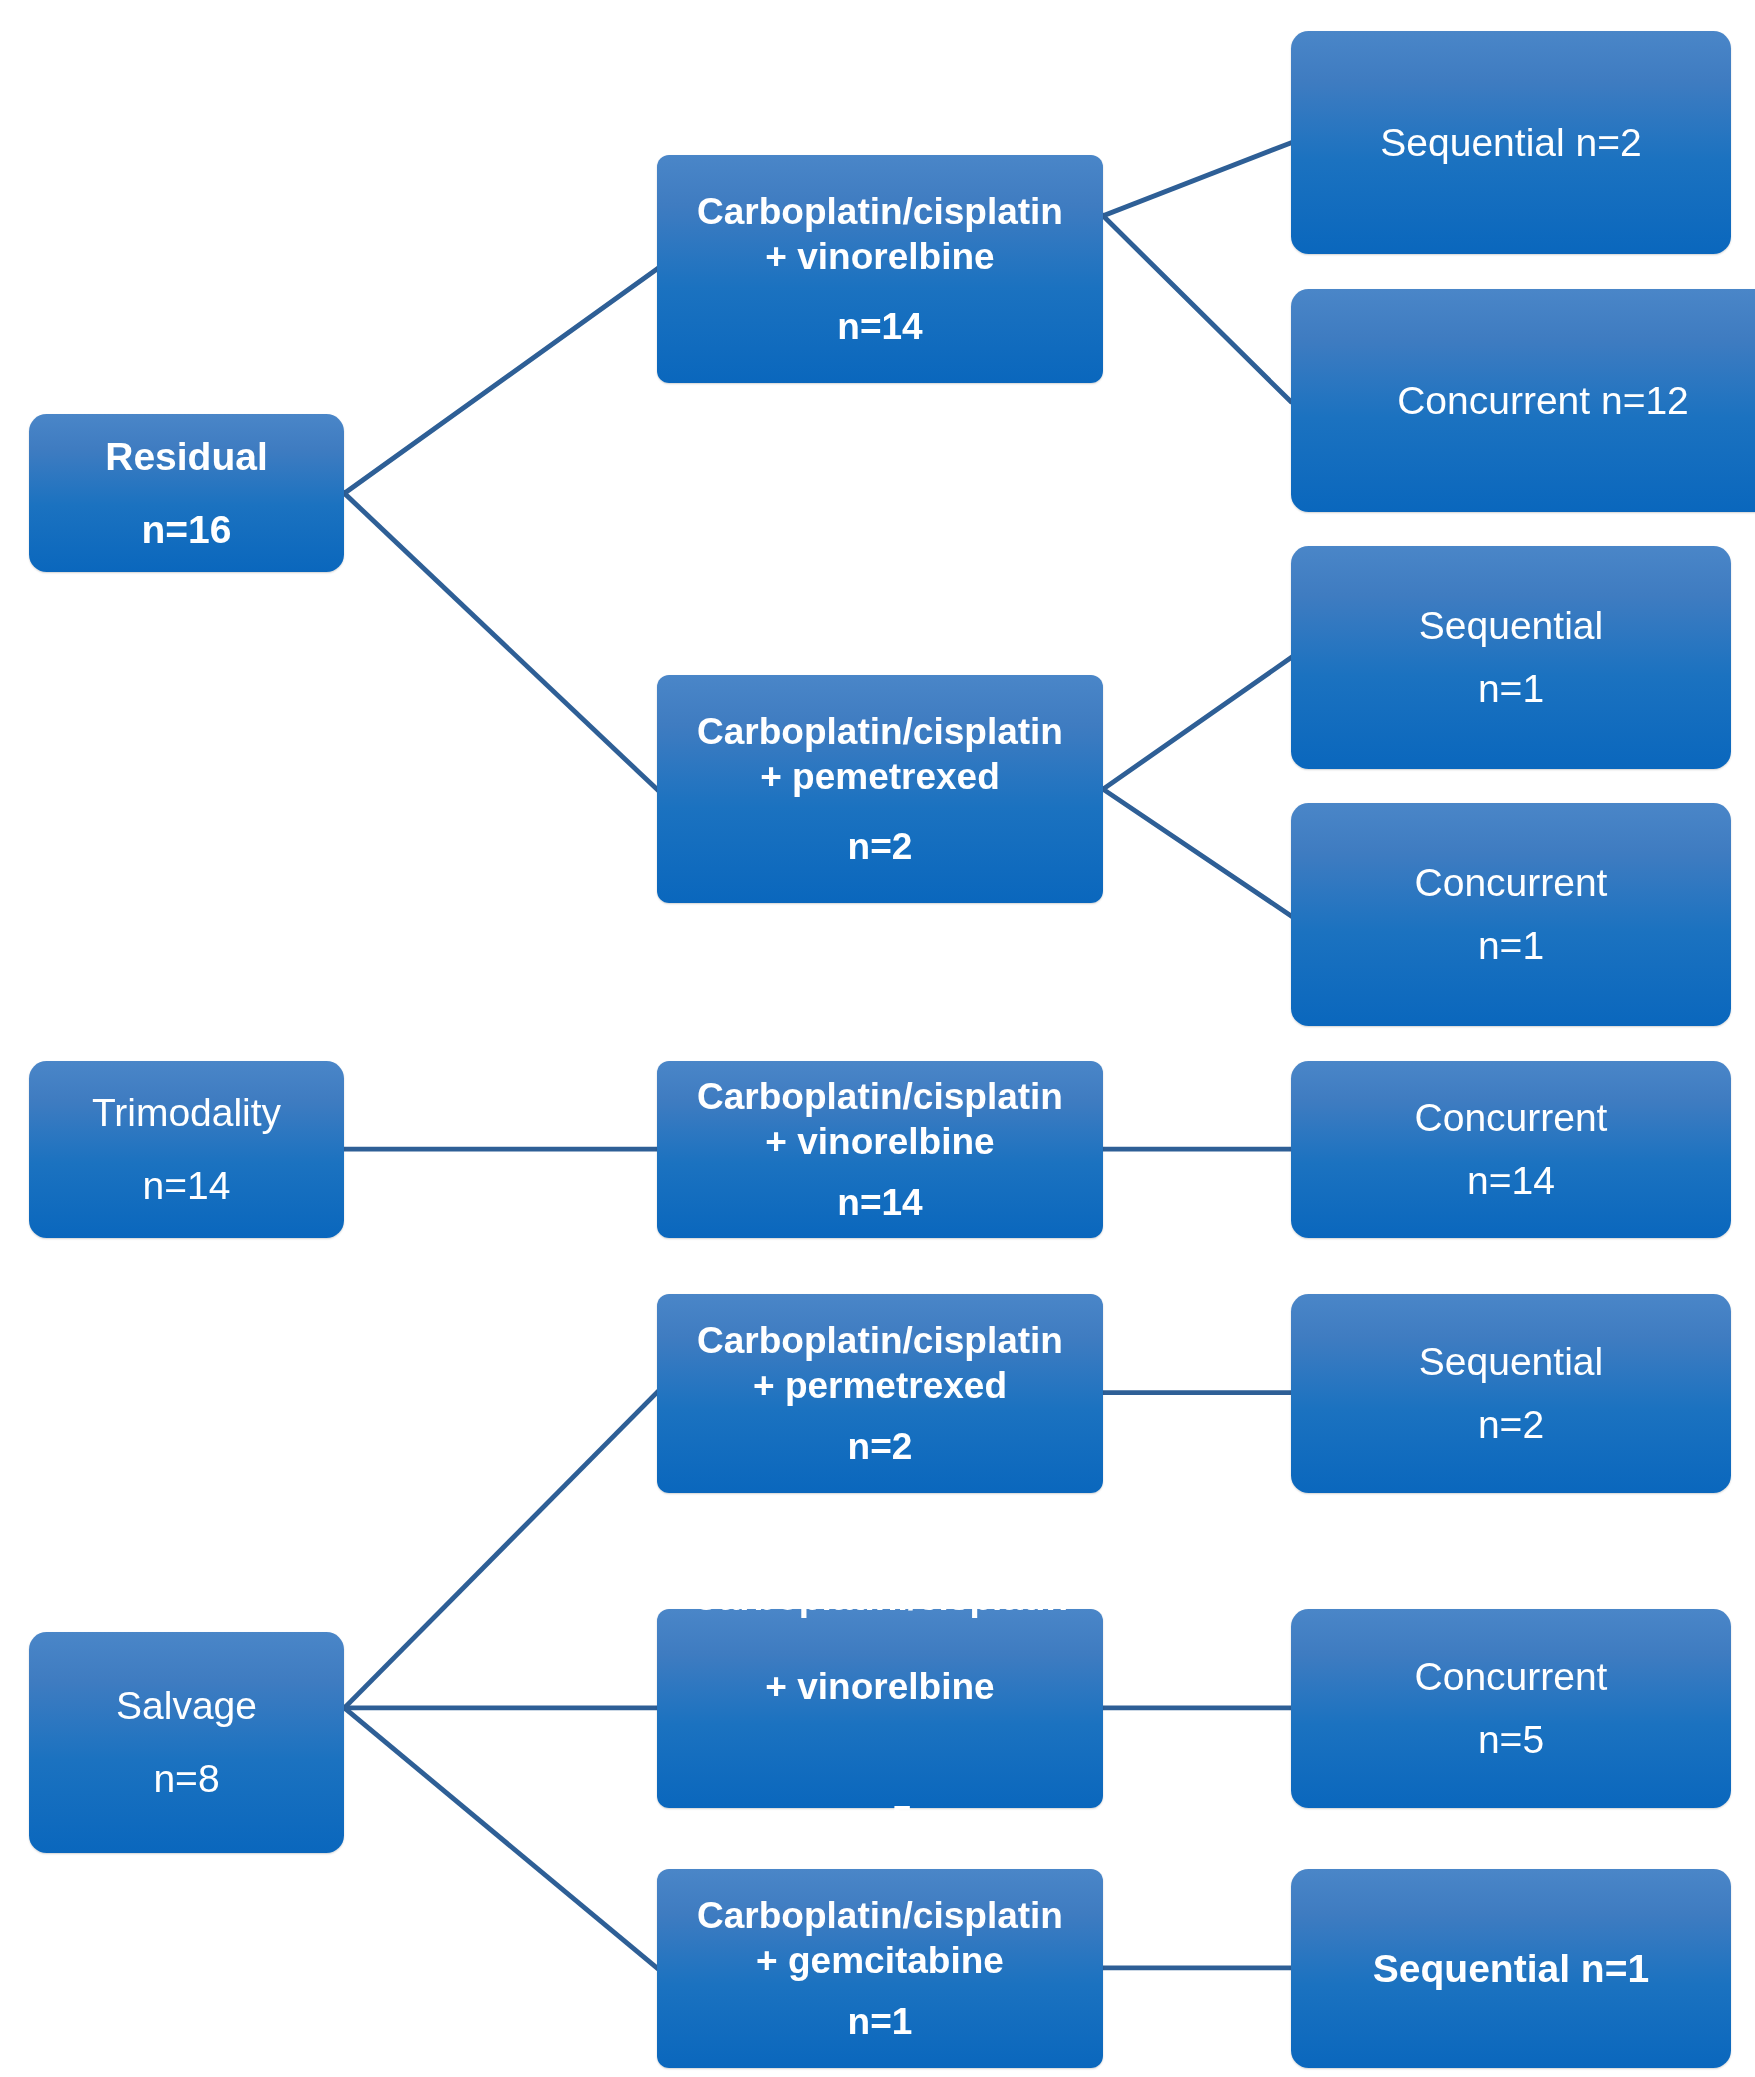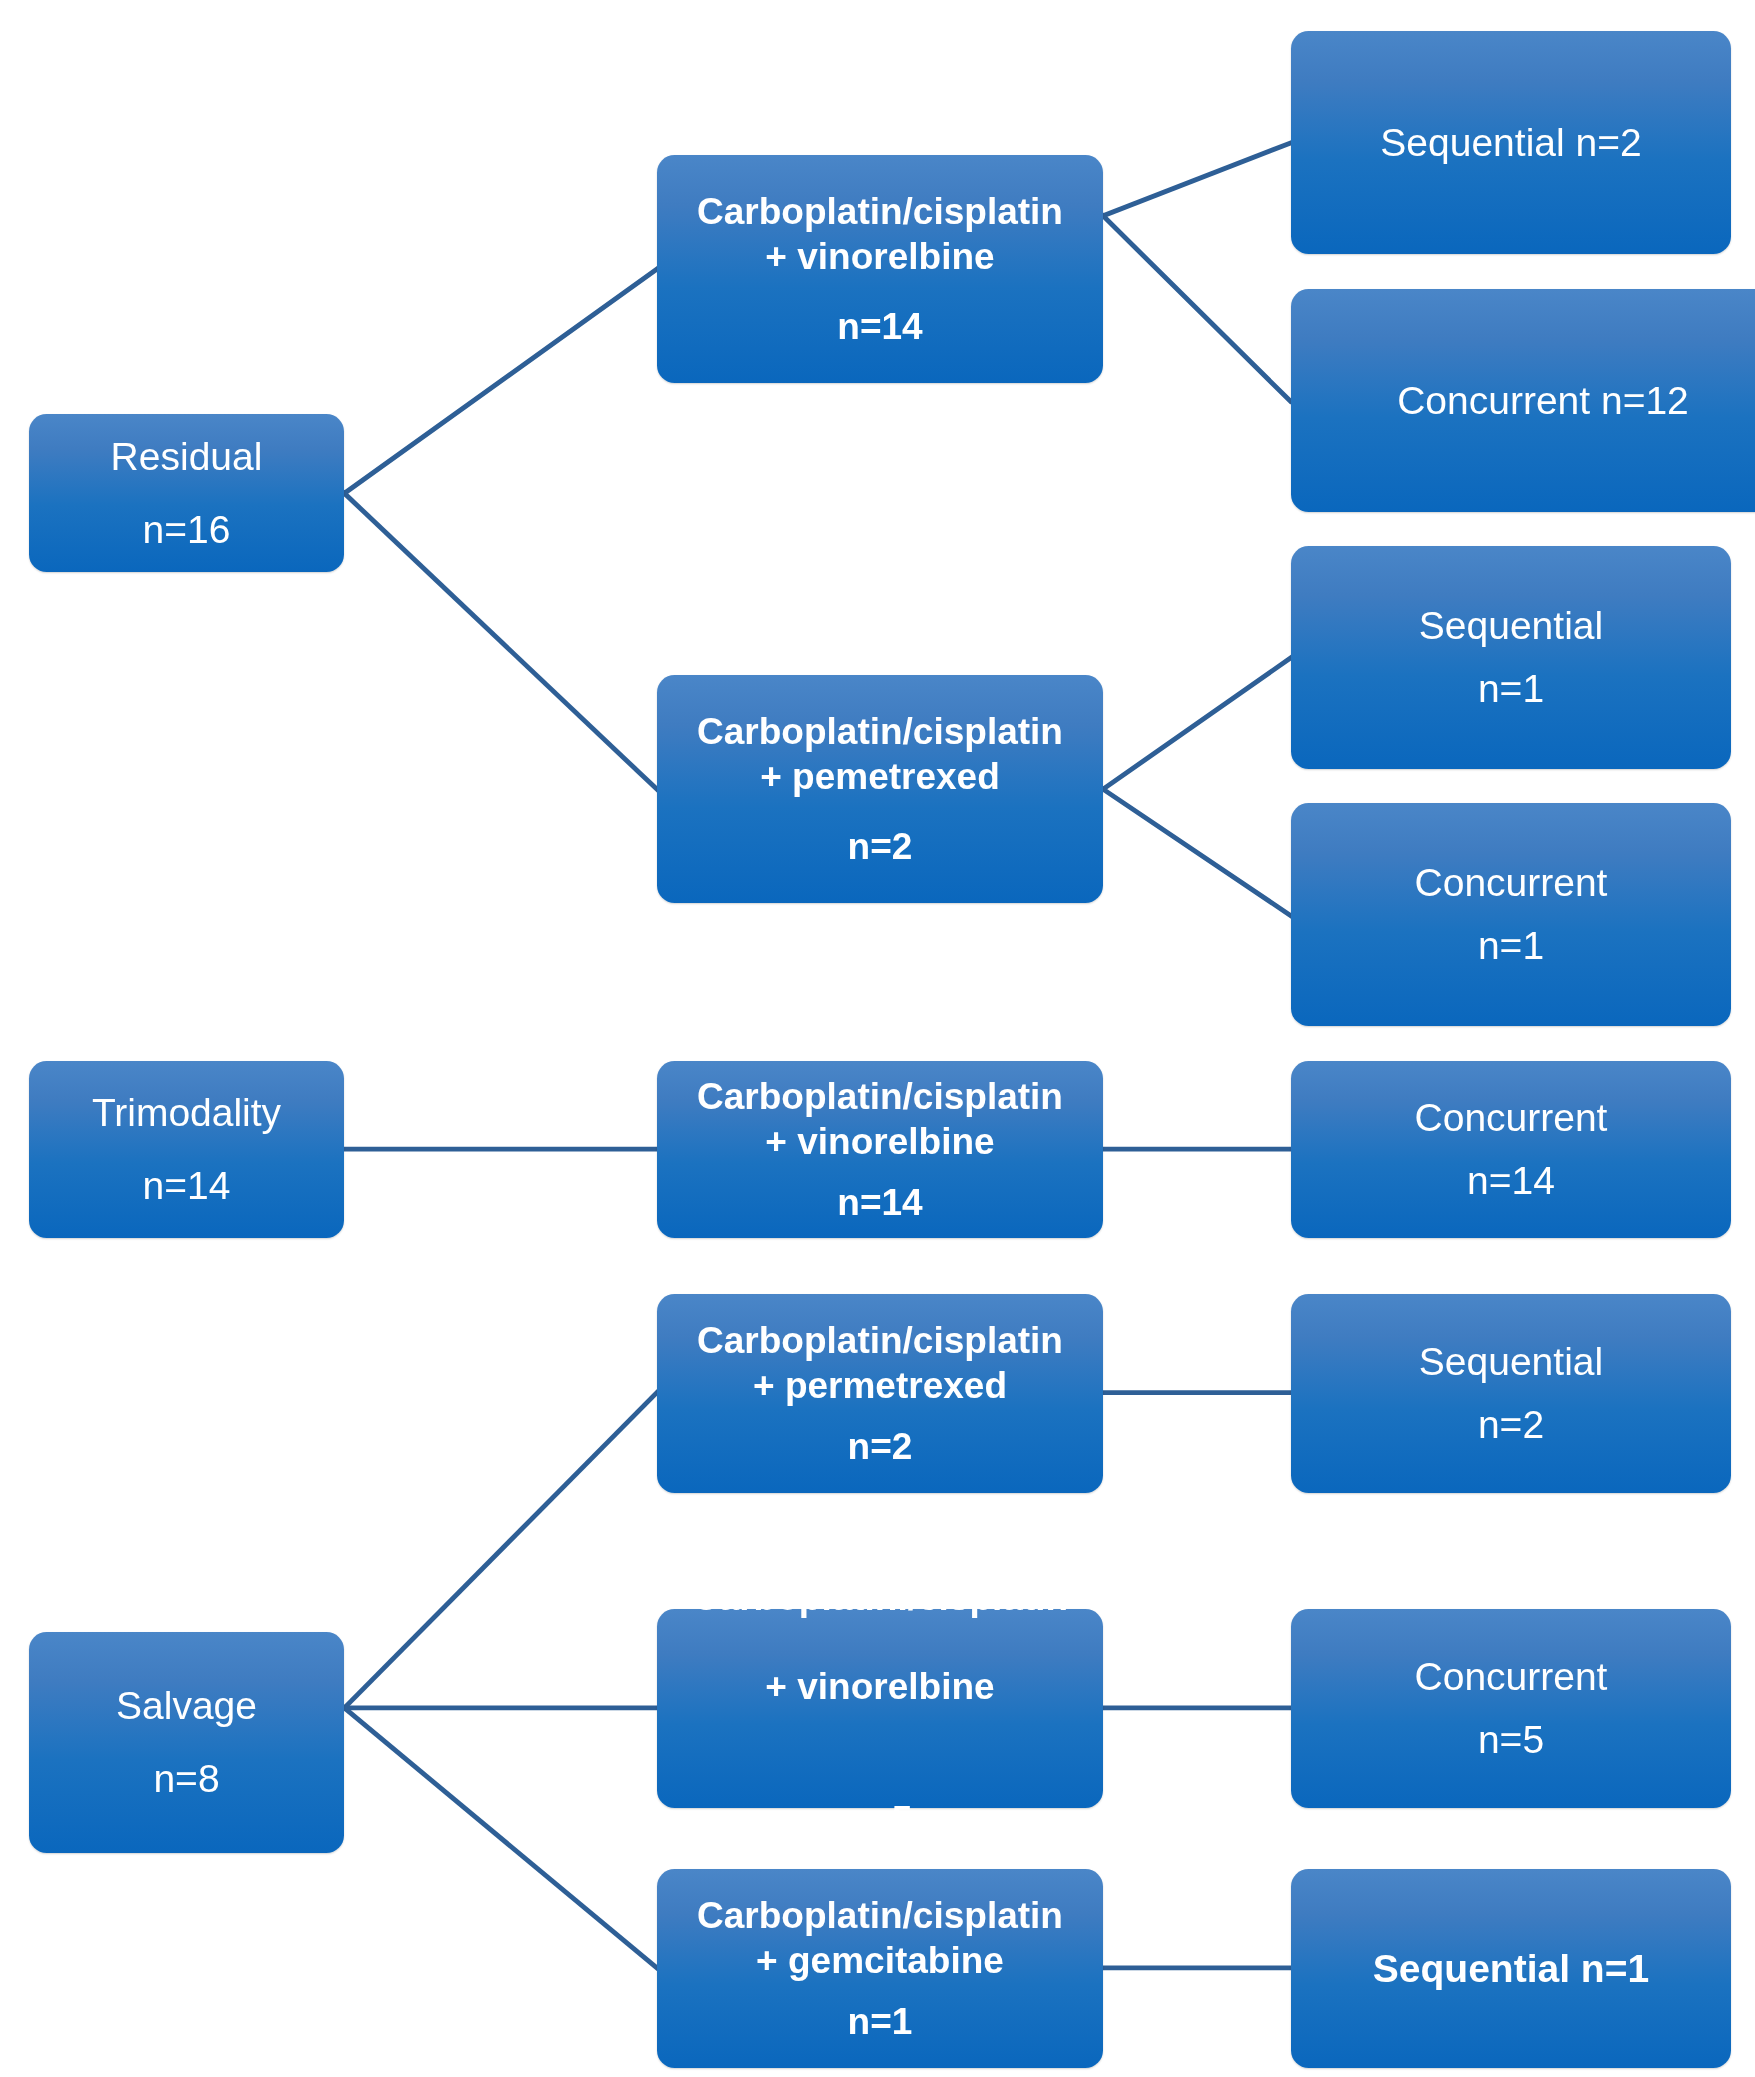--- a/index.html
+++ b/index.html
@@ -23,23 +23,23 @@
     border-radius:17.5px;
     background:linear-gradient(180deg,#4a86c8 0%, #3f7cc1 22%, #1b72c0 58%, #0a67bd 100%);
     box-shadow:0 1px 1.9px rgba(0,0,0,0.18);
     line-height:1.22;
     padding:5.8px 9.7px;
     -webkit-font-smoothing:antialiased;
   }
   .node .ln{display:block;white-space:nowrap;}
 
   
-  .t-root{font-size:39px;font-weight:400;}
+  .t-root{font-size:39px;font-weight:700;}
   .t-rootlight{font-size:39px;font-weight:400;}
-  .t-mid{font-size:37px;font-weight:700;}
+  .t-mid{font-size:37px;font-weight:700;border-radius:12px;}
   .t-leaf{font-size:39px;font-weight:400;}
   .gap{height:25px;}
   .gap-sm{height:15.5px;}
 
   
   
   
   
 </style>
 </head>

